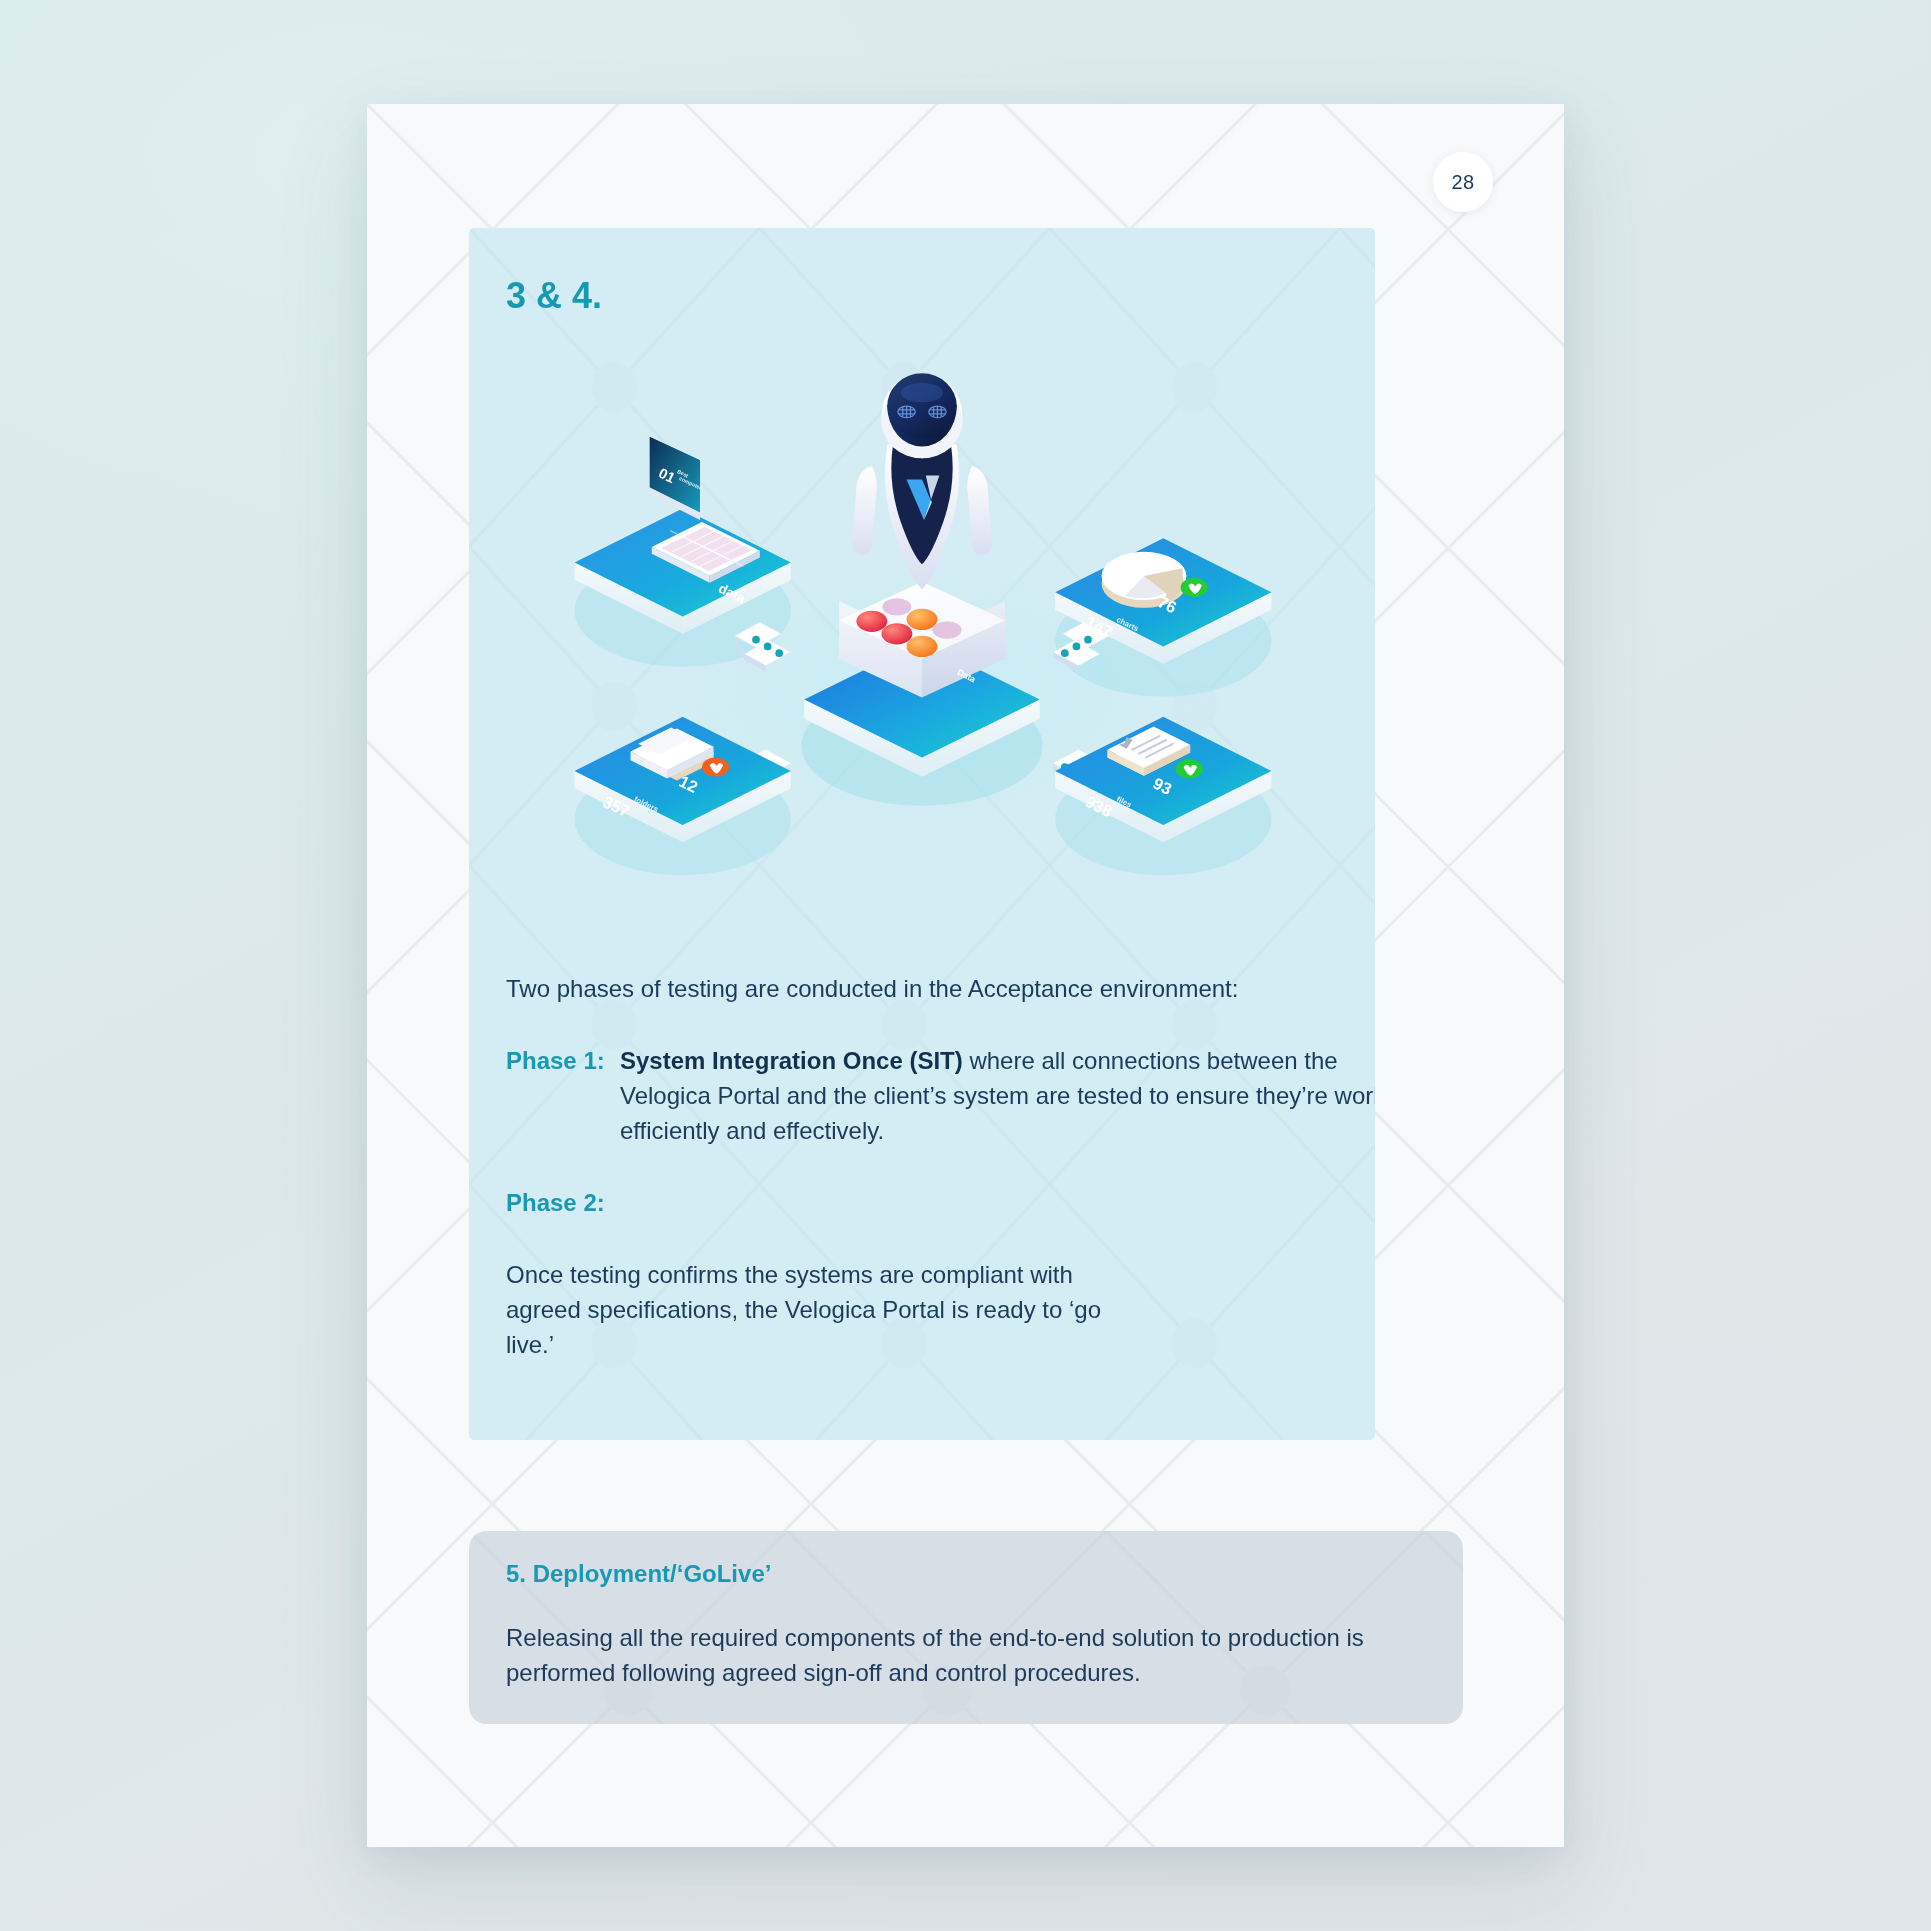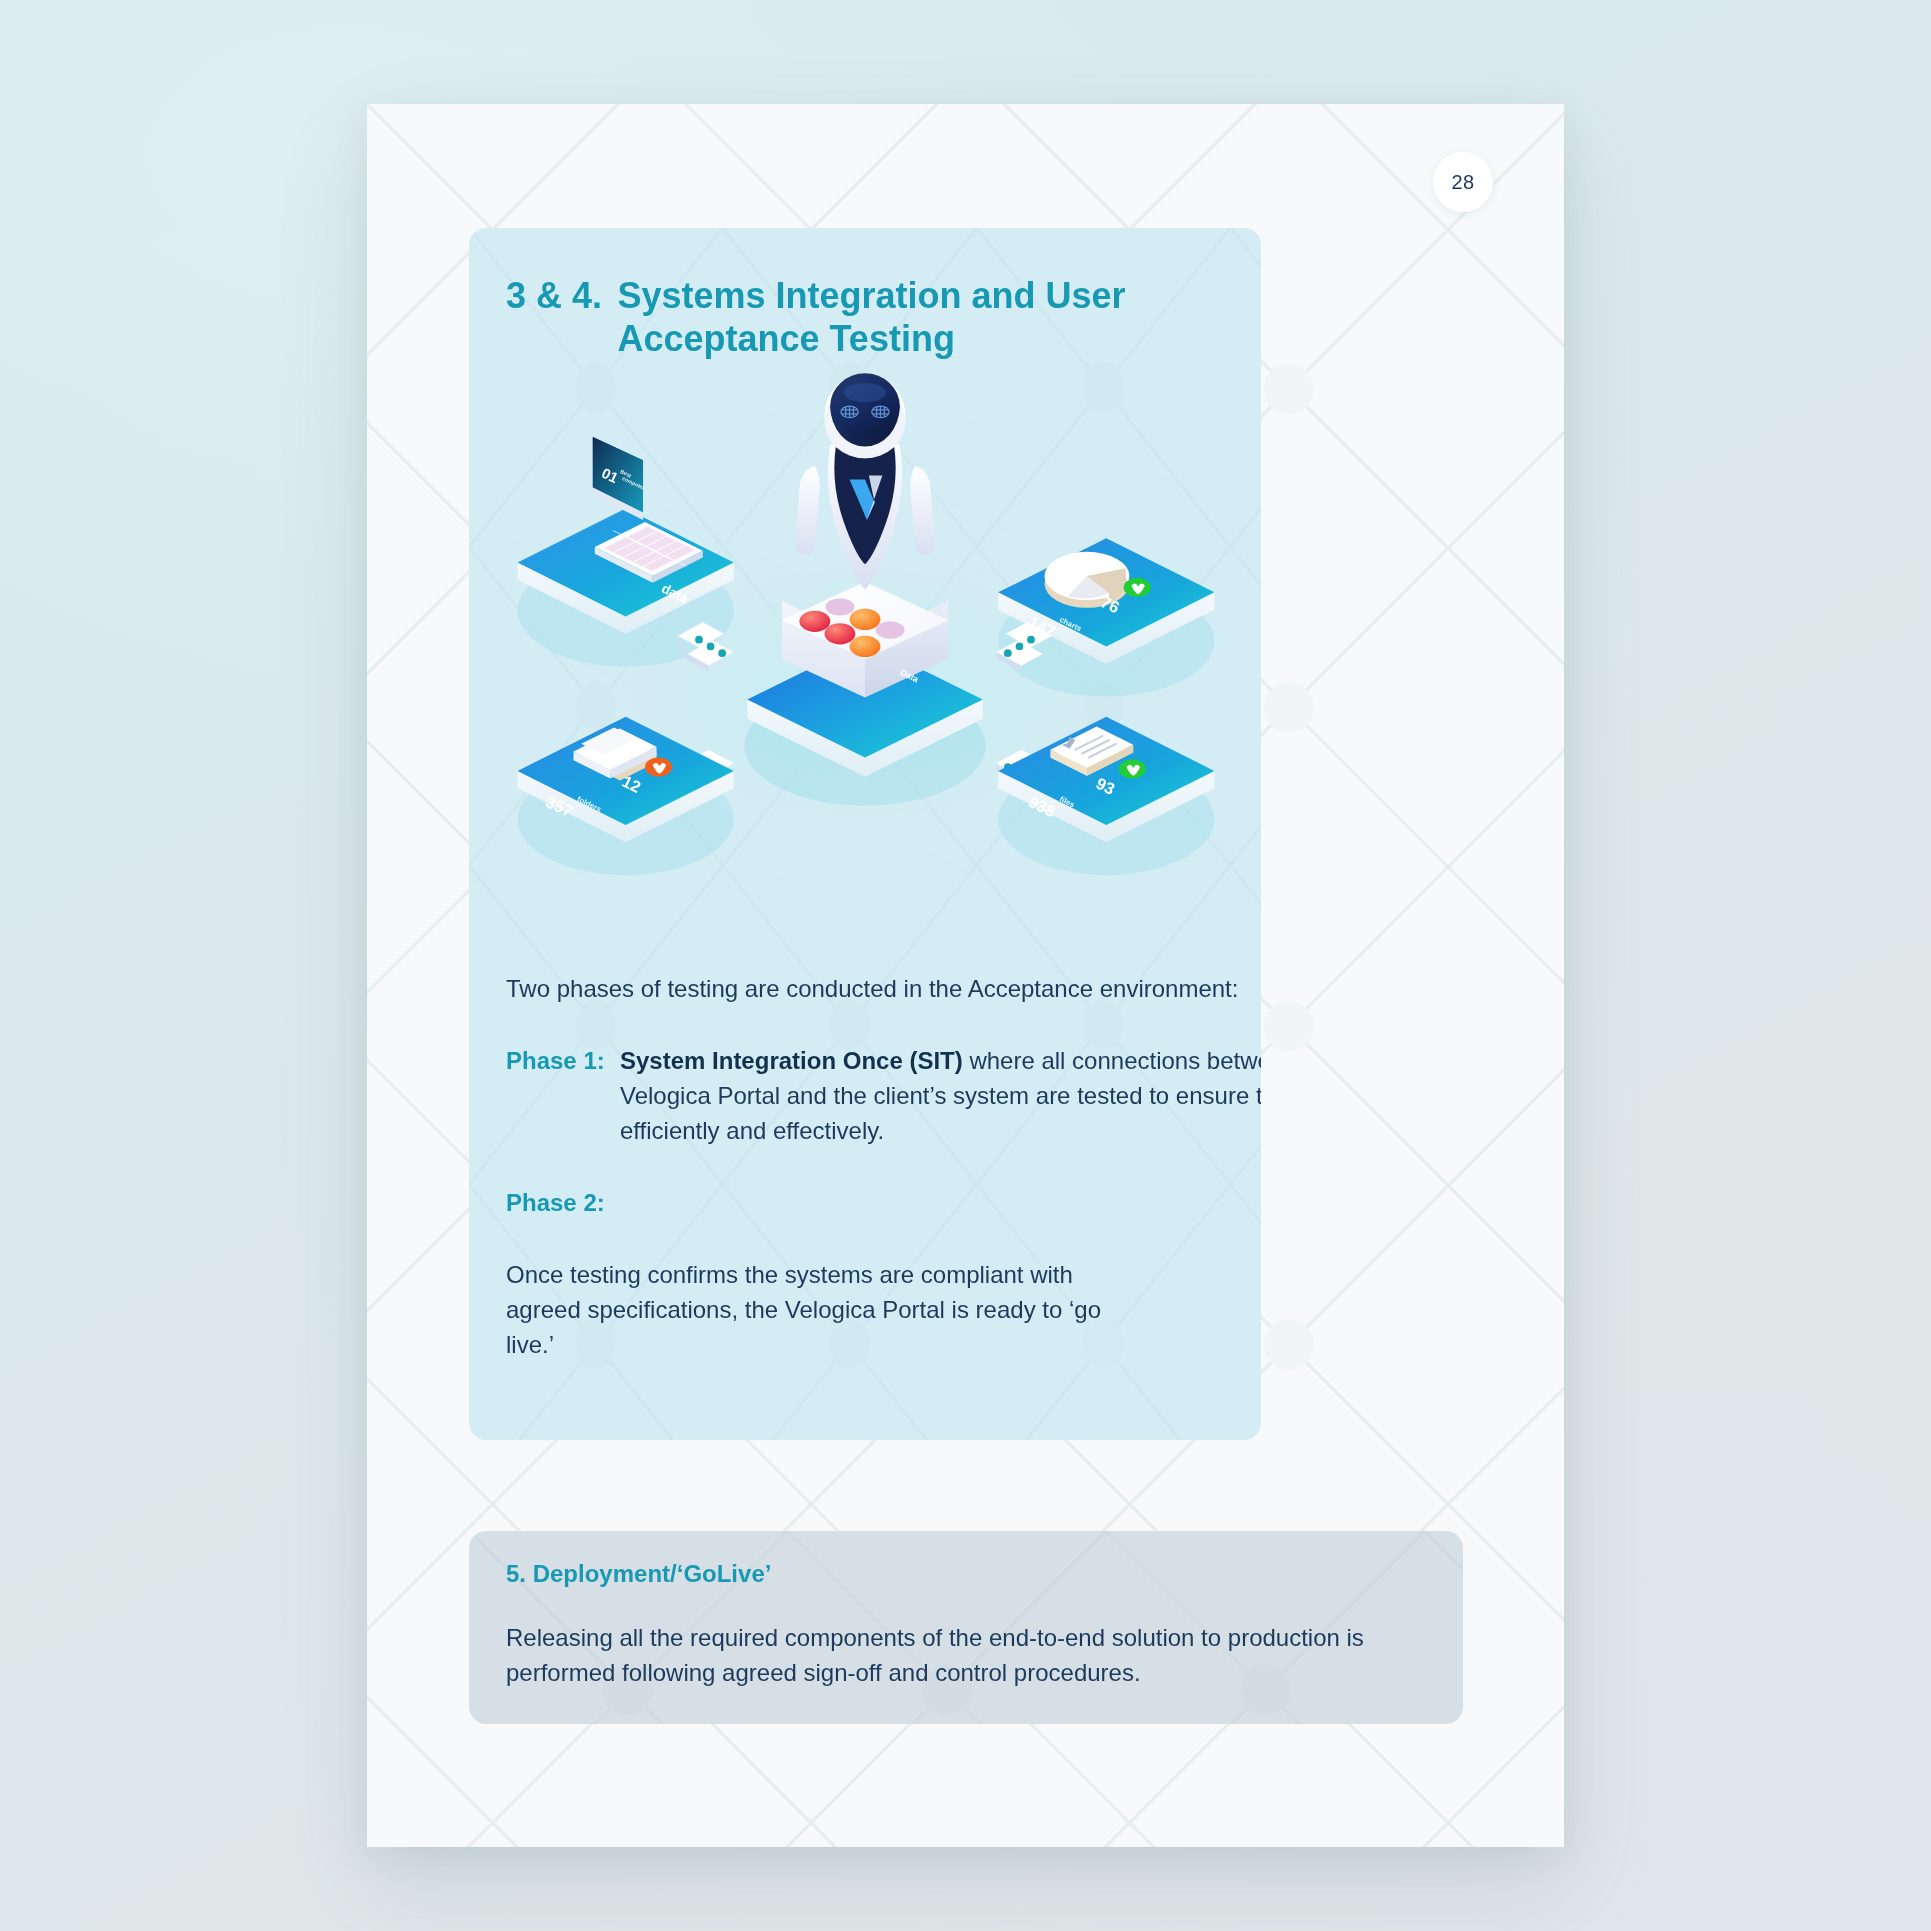--- a/index.html
+++ b/index.html
@@ -59,24 +59,24 @@
     box-shadow: 0 1.9px 9.7px rgba(90,120,140,0.10);
     z-index: 6;
     text-align: right;
   }
 
   
   .teal-panel {
     position: absolute;
     left: 102px;
     top: 124px;
-    width: 792px;
+    width: 906px;
     height: 1212px;
     background: #d4ecf3;
-    border-radius: 17px;
+    border-radius: 5px;
     overflow: hidden;
     padding-left: 35px;
   }
   .teal-panel-inner-wm { position: absolute; inset: 0; opacity: 0.55; }
   .teal-panel-inner-wm svg { width: 100%; height: 100%; }
 
   .panel-heading {
     position: absolute;
     left: 37px;
     top: 46px;
@@ -219,21 +219,20 @@
             <path d="M0 0 L330 330 M330 0 L0 330" stroke="#c6e4ee" stroke-width="3" fill="none"></path>
             <circle cx="165" cy="165" r="26" fill="#cfe9f1"></circle>
           </pattern>
         </defs>
         <rect width="1030" height="1255" fill="url(#xhatch2)"></rect>
       </svg>
     </div>
 
     <div class="panel-heading">
       <div class="heading-num">3 &amp; 4.</div>
-      <div class="heading-text">Systems Integration and User Acceptance Testing</div>
     </div>
 
     <div class="illustration">
       <svg viewBox="0 0 860 560" xmlns="http://www.w3.org/2000/svg">
         <defs>
           <linearGradient id="tileTop" x1="0" y1="0" x2="1" y2="1">
             <stop offset="0%" stop-color="#2f8fe8"></stop>
             <stop offset="55%" stop-color="#18a9dd"></stop>
             <stop offset="100%" stop-color="#1ccfd0"></stop>
           </linearGradient>

